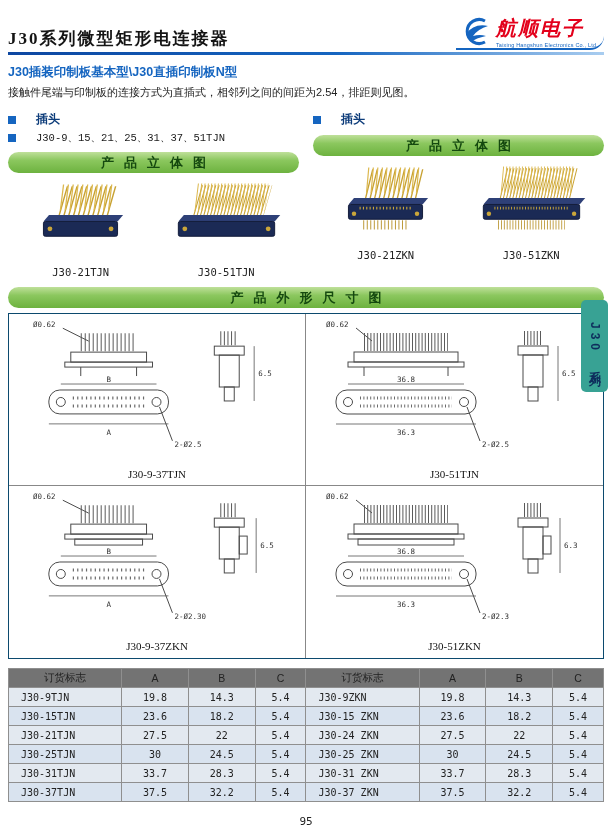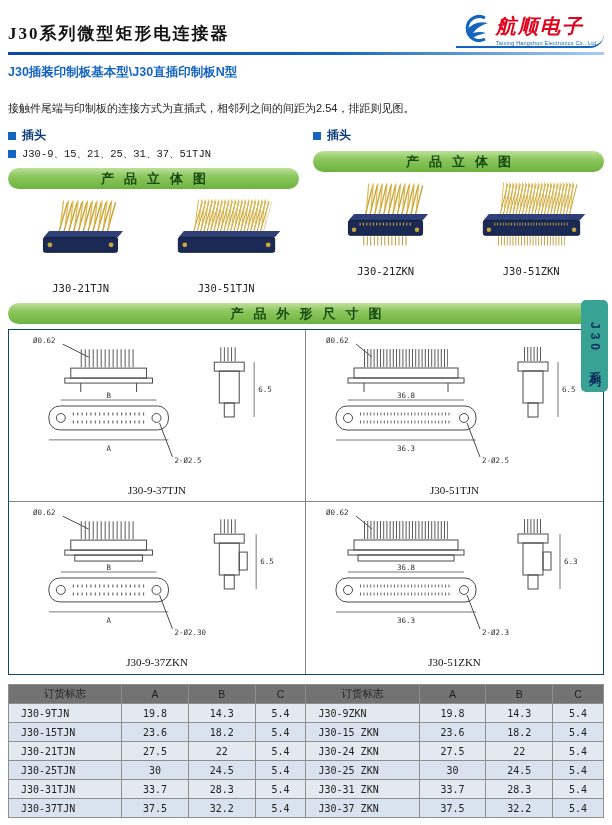--- a/index.html
+++ b/index.html
@@ -2,33 +2,33 @@
 <html><head>
 <meta charset="utf-8">
 <style>
   * { margin:0; padding:0; box-sizing:border-box; }
   body { background:#9a9a9a; font-family:"Liberation Sans", sans-serif; }
   .page {
     position:relative; width:612px; height:825px; margin:0 auto;
     background:#ffffff; padding:8px 8px 0 8px; overflow:hidden;
   }
   
-  .hdr { display:flex; justify-content:space-between; align-items:center; height:42px; }
+  .hdr { display:flex; justify-content:space-between; align-items:flex-end; height:42px; }
   .hdr-title { font-size:17px; font-weight:bold; color:#141414; letter-spacing:2px; padding-top:8px; font-family:"Liberation Serif", serif; }
   .logo { display:flex; align-items:center; gap:6px; padding:2px 6px 0 0; border-bottom:2px solid #1565c0; border-radius:0 0 14px 0; }
   .logo-txt .cn { color:#e3001b; font-size:20px; font-weight:bold; letter-spacing:2px; font-style:italic; }
   .logo-txt .en { color:#1565c0; font-size:5.5px; letter-spacing:0.2px; text-align:center; }
   .hdr-rule { height:3px; background:linear-gradient(to right,#0d47a1,#1565c0 55%,#a9cdf0); margin-top:2px; }
   
   .intro-heading { margin-top:9px; font-size:12.5px; font-weight:bold; color:#1565c0; }
-  .intro-body { margin-top:20px; font-size:11px; color:#222; }
+  .intro-body { margin-top:4px; font-size:11px; color:#222; }
   
   .cols { display:flex; gap:14px; margin-top:8px; }
   .col { flex:1 1 50%; }
-  .bullet-row { display:flex; align-items:center; gap:6px; margin-top:3px; font-size:11.5px; }
+  .bullet-row { display:flex; align-items:center; gap:20px; margin-top:3px; font-size:11.5px; }
   .sq { width:8px; height:8px; background:#1565c0; flex:0 0 auto; }
   .plug-label { color:#0d3c7a; font-weight:bold; font-size:12px; }
   .models { color:#1a1a1a; font-family:Liberation Mono, monospace; font-size:10.5px; }
   .pill {
     margin-top:7px; height:21px; line-height:21px; text-align:center;
     border-radius:11px; font-size:13px; font-weight:bold; color:#15490f; letter-spacing:10px; text-indent:10px;
     background:linear-gradient(180deg,#bfe09a 0%,#8bc75e 40%,#6db23f 100%);
   }
   .pill.wide { margin-top:9px; }
   .product-row { display:flex; margin-top:4px; }

